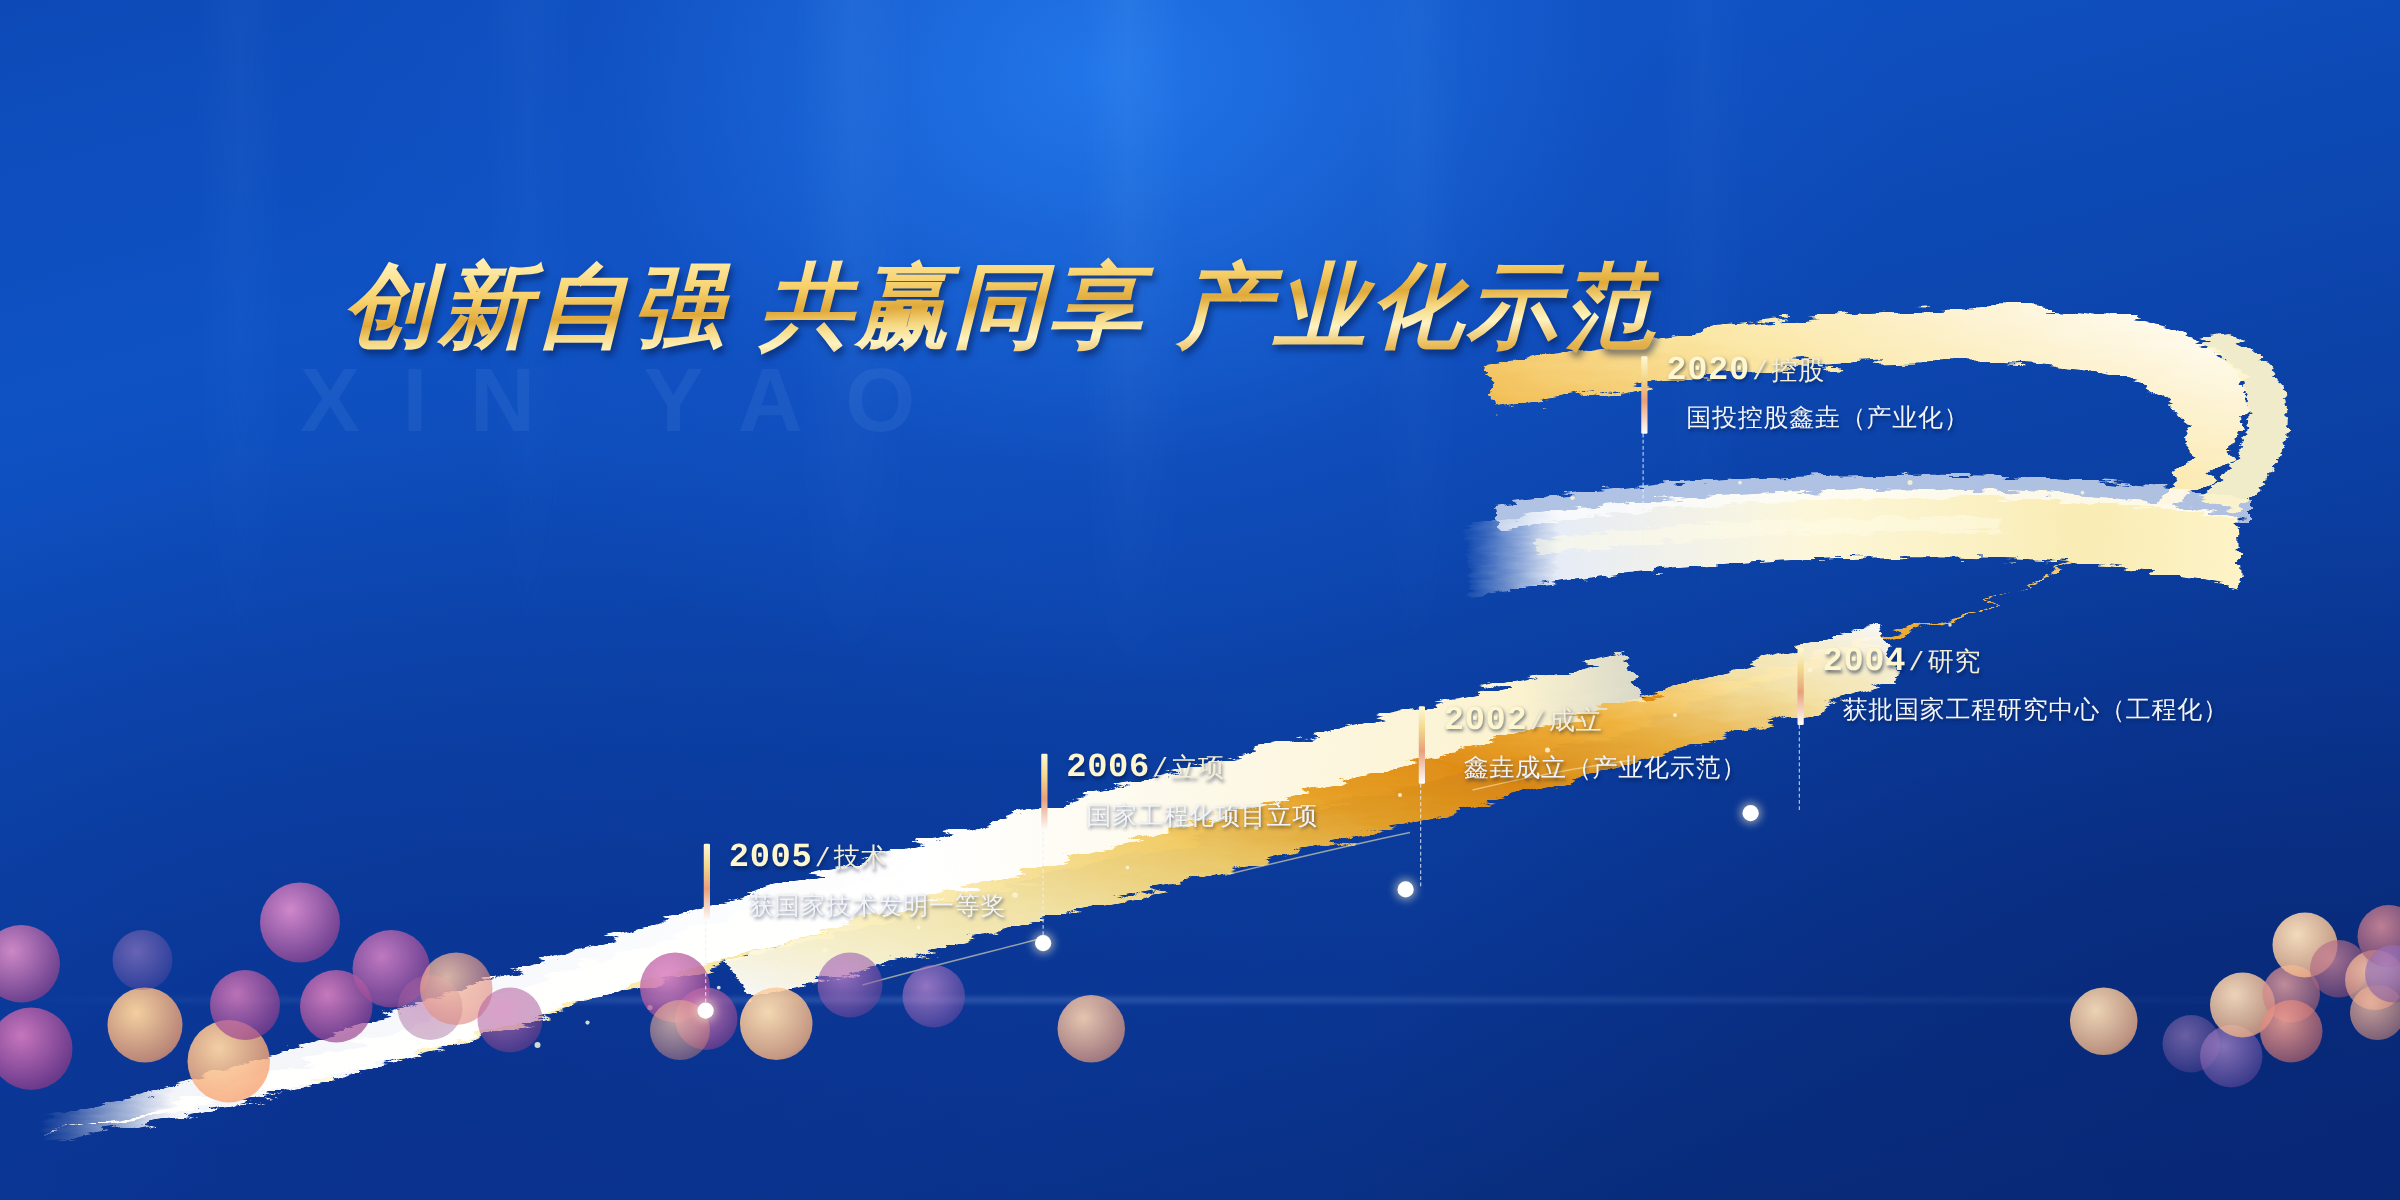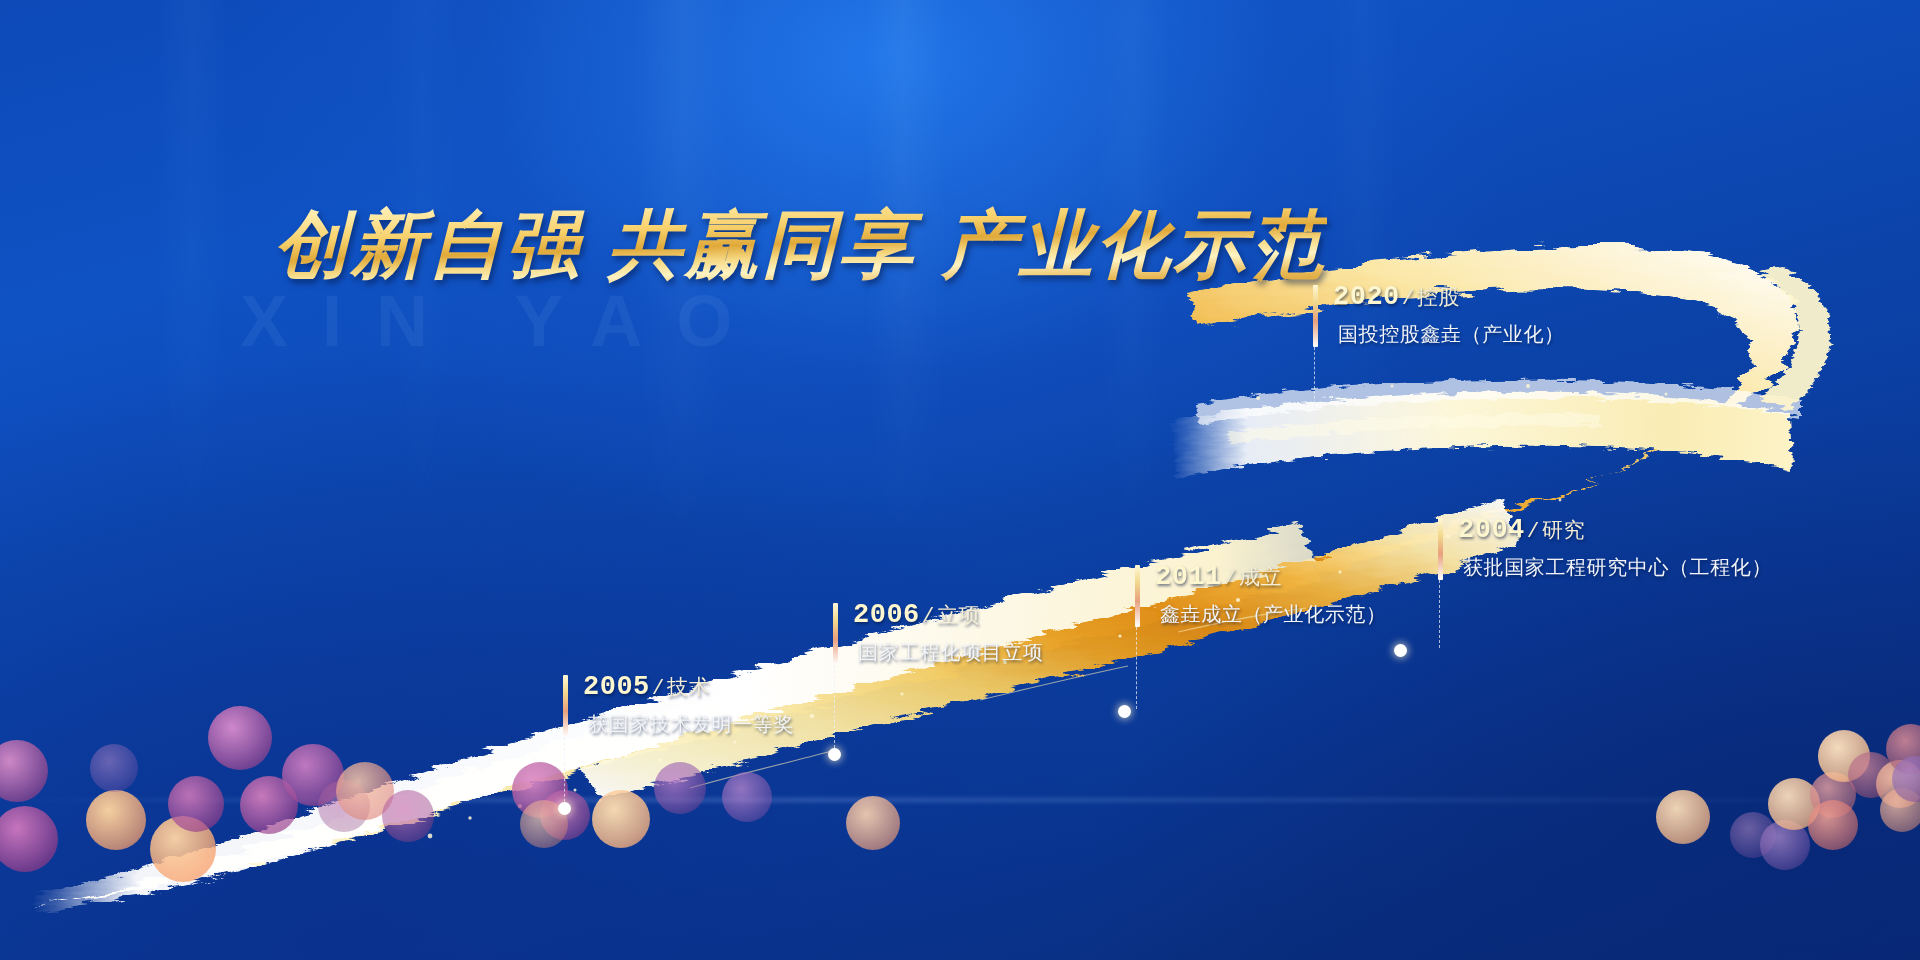--- a/index.html
+++ b/index.html
@@ -104,21 +104,21 @@
   }
   .tl-year{
     position:absolute;left:20px;top:-3px;white-space:nowrap;
     font-size:27px;font-weight:700;color:#fdf6cf;letter-spacing:.5px;
     font-family:Liberation Mono, monospace;
     text-shadow:1px 2px 3px rgba(2,20,60,.55);
   }
   .tl-year .sep{ font-weight:400;font-size:21px;color:#f2ecd0;padding:0 2px; }
   .tl-year .cat{ font-weight:400;font-size:21px;color:#f4eed6; }
   .tl-desc{
-    position:absolute;left:25px;top:36px;white-space:nowrap;
+    position:absolute;left:36px;top:36px;white-space:nowrap;
     font-size:20px;font-weight:400;color:#f2f4f8;letter-spacing:.6px;
     font-family:"DejaVu Sans","Liberation Sans",sans-serif;
     text-shadow:1px 2px 3px rgba(2,20,60,.55);
   }
   .tl-line{
     position:absolute;width:0;border-left:1px dashed rgba(233,240,252,.72);
   }
   .tl-dot{
     position:absolute;width:13px;height:13px;border-radius:50%;
     background:#ffffff;box-shadow:0 0 7px 2px rgba(255,240,200,.55);
@@ -322,21 +322,21 @@
       <span>2006</span><span class="sep">/</span><span class="cat">立项</span>
     </div>
     <div class="tl-desc">国家工程化项目立项</div>
   </div>
   <div class="tl-line" style="left:834px;top:665px;height:88px;"></div>
   <div class="tl-dot" style="left:828px;top:748px;"></div>
 
   <div class="tl-item" style="left:1135px;top:565px;">
     <div class="tl-bar"></div>
     <div class="tl-year">
-      <span>2011</span><span class="sep">/</span><span class="cat">成立</span>
+      <span>2002</span><span class="sep">/</span><span class="cat">成立</span>
     </div>
     <div class="tl-desc">鑫垚成立（产业化示范）</div>
   </div>
   <div class="tl-line" style="left:1136px;top:627px;height:82px;"></div>
   <div class="tl-dot" style="left:1118px;top:705px;"></div>
 
   <div class="tl-item" style="left:1438px;top:518px;">
     <div class="tl-bar"></div>
     <div class="tl-year">
       <span>2004</span><span class="sep">/</span><span class="cat">研究</span>

